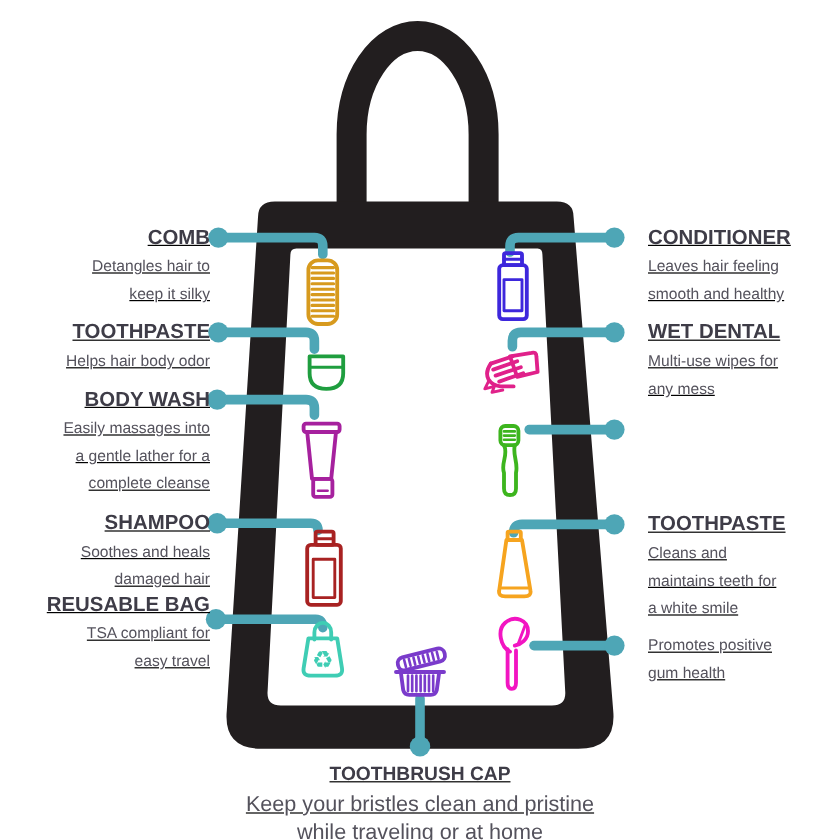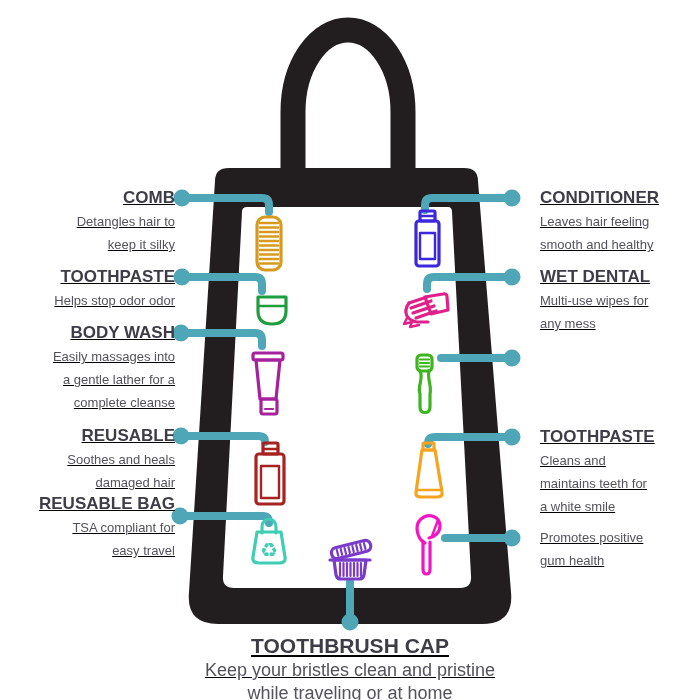--- a/index.html
+++ b/index.html
@@ -36,21 +36,21 @@
     font-weight:bold;font-size:17px;line-height:24px;
     color:var(--color-title-text);white-space:pre-line;
   }
   .label .d{
     font-size:13px;line-height:23px;
     color:var(--color-desc-text);white-space:pre-line;
   }
   .label.left{right:525px;text-align:right;}
   .label.right{left:524px;text-align:left;margin-left:16px;}
   .label.bottom{left:0;right:0;text-align:center;}
-  .label.bottom .t{font-size:21px;line-height:26px;}
+  .label.bottom .t{font-size:16px;line-height:26px;}
   .label.bottom .d{font-size:18px;line-height:23px;}
 </style>
 </head>
 <body>
 
 <div class="stage">
 
   <svg class="art" viewBox="0 0 700 700" aria-hidden="true">
 
     <g>
@@ -179,30 +179,30 @@
     </g>
   </svg>
 
   <div class="label left" style="top:186px">
     <div class="t">COMB</div>
     <div class="d">Detangles hair to
 keep it silky</div>
   </div>
   <div class="label left" style="top:265px">
     <div class="t">TOOTHPASTE</div>
-    <div class="d">Helps stop odor odor</div>
+    <div class="d">Helps hair body odor</div>
   </div>
   <div class="label left" style="top:321px">
     <div class="t">BODY WASH</div>
     <div class="d">Easily massages into
 a gentle lather for a
 complete cleanse</div>
   </div>
   <div class="label left" style="top:424px">
-    <div class="t">REUSABLE</div>
+    <div class="t">SHAMPOO</div>
     <div class="d">Soothes and heals
 damaged hair</div>
   </div>
   <div class="label left" style="top:492px">
     <div class="t">REUSABLE BAG</div>
     <div class="d">TSA compliant for
 easy travel</div>
   </div>
 
   <div class="label right" style="top:186px">

